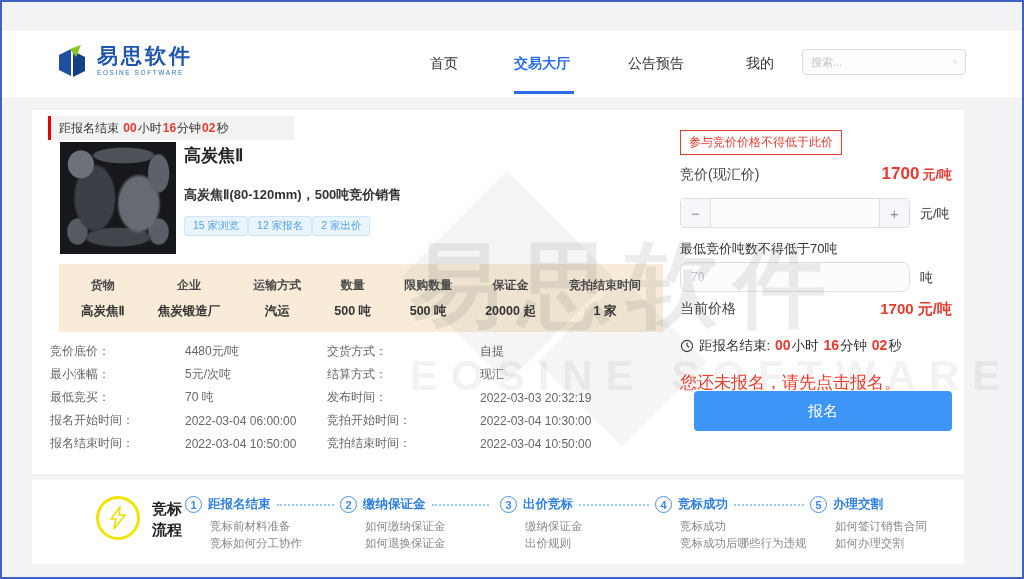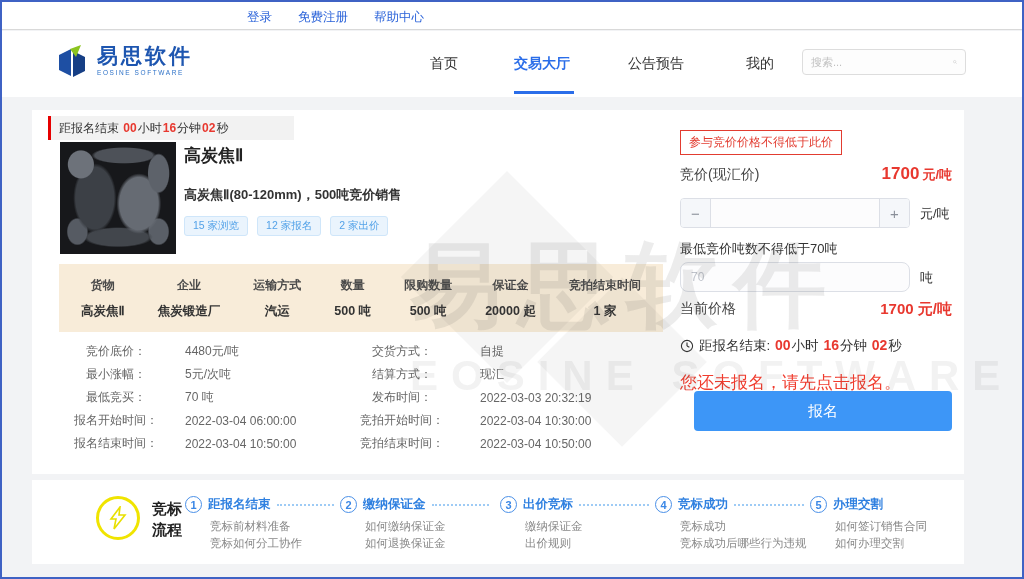--- a/index.html
+++ b/index.html
@@ -45,37 +45,37 @@
       radial-gradient(closest-side at 55% 12%, #4d5158 0 55%, transparent 62%),
       radial-gradient(closest-side at 85% 28%, #5d626a 0 58%, transparent 64%),
       radial-gradient(closest-side at 30% 50%, #3c4046 0 55%, transparent 62%),
       radial-gradient(closest-side at 68% 55%, #666b73 0 52%, transparent 60%),
       radial-gradient(closest-side at 15% 80%, #565b63 0 55%, transparent 62%),
       radial-gradient(closest-side at 50% 85%, #42464c 0 52%, transparent 60%),
       radial-gradient(closest-side at 85% 80%, #5a5f67 0 55%, transparent 62%),
       #17181b; }
   .ptitle { position:absolute; left:152px; top:34px; font-size:17px; font-weight:bold; color:#222; }
   .psub { position:absolute; left:152px; top:76px; font-size:13px; font-weight:bold; color:#333; }
-  .ptags { position:absolute; left:152px; top:106px; display:flex; gap:9px; }
+  .ptags { position:absolute; left:152px; top:106px; display:flex; }
   .tag { background:#eaf4fd; border:1px solid #cfe6fa; color:#53a2e8; font-size:10.5px;
          padding:2px 8px; border-radius:3px; }
 
   
   .spec { position:absolute; left:27px; top:154px; width:604px; height:68px; background:#f8ecd9;
           display:flex; justify-content:space-between; align-items:center; padding:0 22px; }
   .spec-col { text-align:center; }
   .spec-label { font-size:12px; font-weight:bold; color:#4a4a4a; }
   .spec-value { font-size:12.5px; font-weight:bold; color:#333; margin-top:9px; }
 
   
   .details { position:absolute; font-size:12px; color:#666; }
   .d-left { left:18px; top:230px; }
   .d-right { left:295px; top:230px; }
   .drow { display:flex; height:23px; align-items:center; }
-  .dt { text-align:center; }
+  .dt { text-align:left; }
   .d-left .dt { width:132px; }
   .d-right .dt { width:150px; }
   .dd { margin-left:3px; }
 
   
   .panel { position:absolute; left:648px; top:0; width:280px; height:364px; }
   .notice { position:absolute; left:0; top:20px; border:1px solid #e23c30; color:#e23c30;
             font-size:12px; padding:3px 8px; }
   .price-row { position:absolute; left:0; top:54px; width:272px; display:flex;
                justify-content:space-between; align-items:baseline; }
@@ -128,27 +128,20 @@
   .step-dots { flex:1; border-top:2px dotted #9ecbf5; margin:0 6px; }
   .step-items { margin-top:5px; margin-left:25px; font-size:11.5px; color:#888; line-height:17px;
                 white-space:nowrap; }
   .s1 { left:153px; } .s2 { left:308px; } .s3 { left:468px; } .s4 { left:623px; } .s5 { left:778px; width:130px; }
 </style>
 </head>
 <body>
 
 <div class="frame">
 
-  <div class="topbar">
-    <div class="toplinks">
-      <span>登录</span>
-      <span>免费注册</span>
-      <span>帮助中心</span>
-    </div>
-  </div>
 
   <div class="header">
     <div class="logo">
       <svg width="34" height="36" viewBox="0 0 34 36">
         <polygon points="3,11 15,5 15,32 3,26" fill="#1e4fa3"></polygon>
         <polygon points="17,7 29,13 29,27 17,33" fill="#163f85"></polygon>
         <polygon points="14,5 25,1 20,13" fill="#8cc41f"></polygon>
       </svg>
       <div class="logo-txt">
         <div class="logo-cn">易思软件</div>

